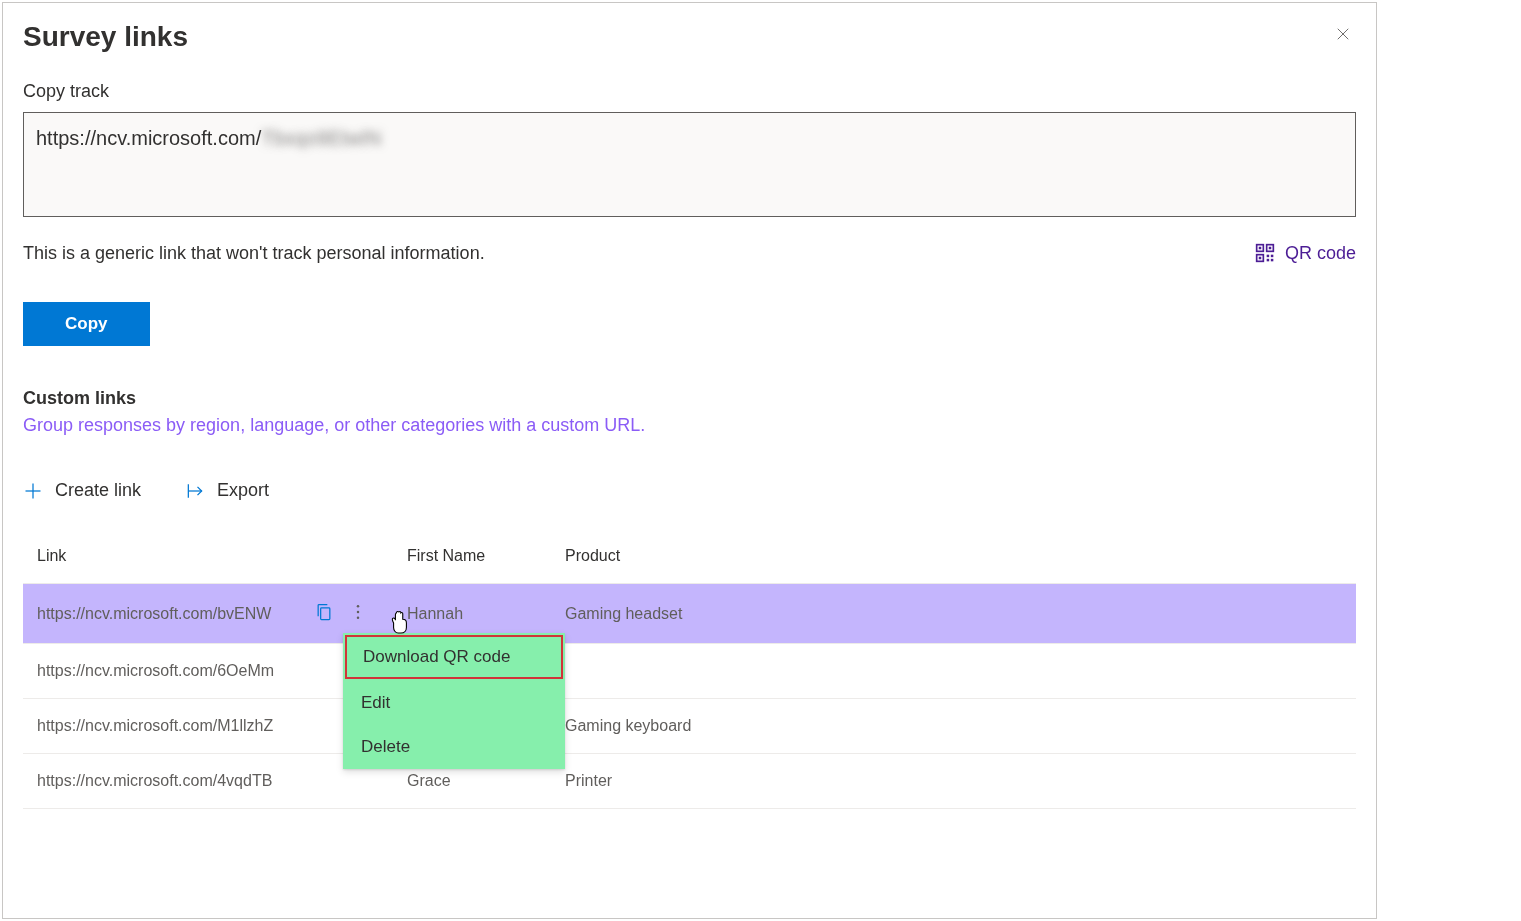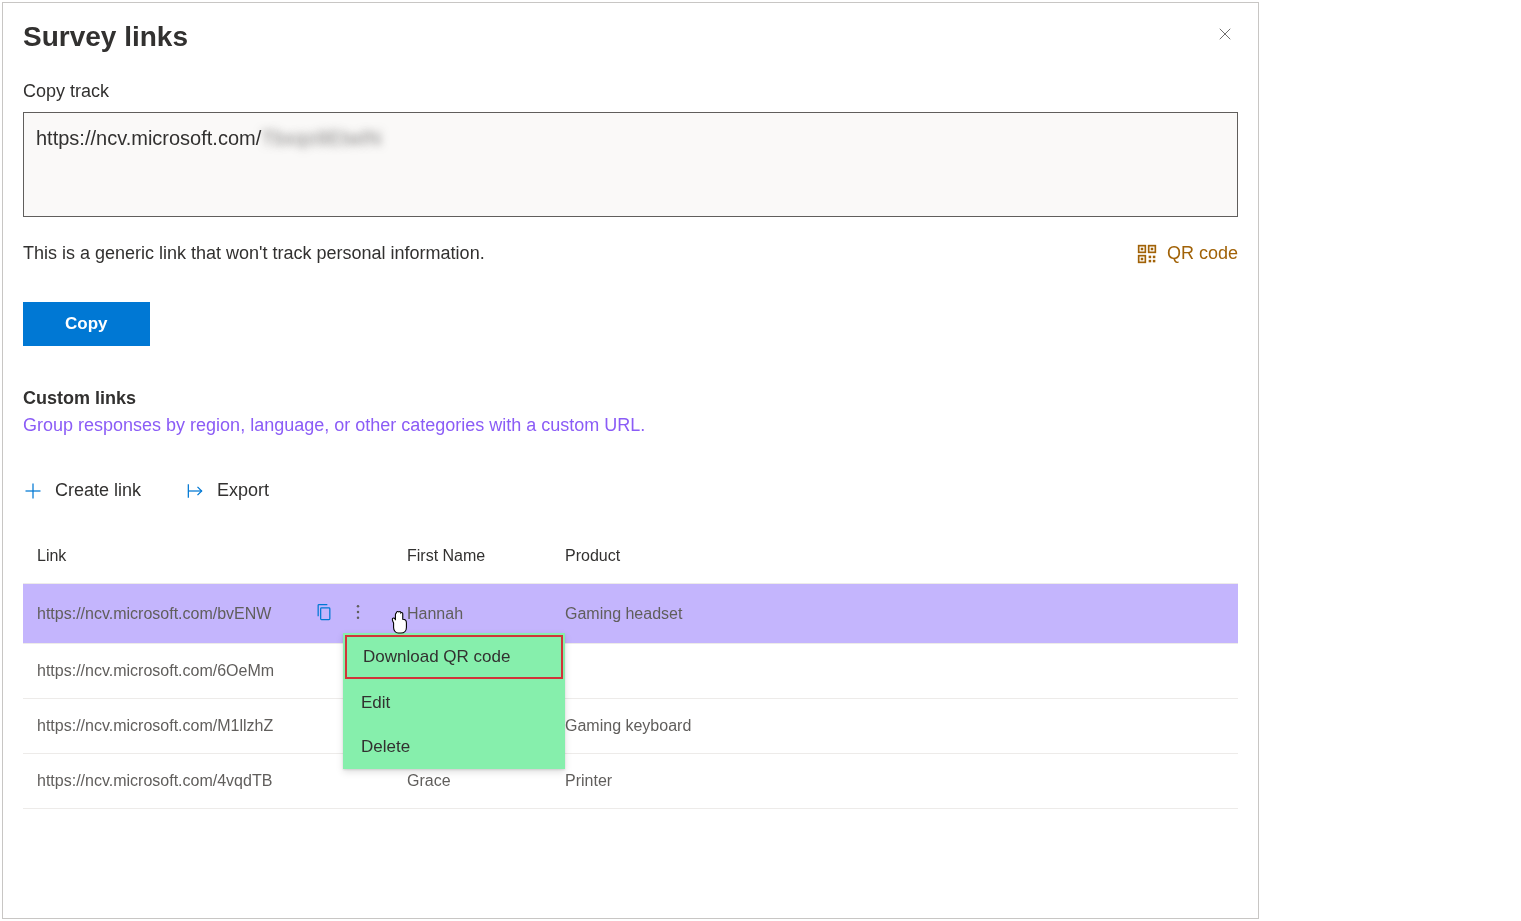--- a/index.html
+++ b/index.html
@@ -12,21 +12,21 @@
       background: #fff;
       color: #323130;
       font-size: 14px;
     }
     .panel {
       border: 1px solid #c8c6c4;
       margin: 2px;
       padding: 18px 20px;
       position: relative;
       min-height: 917px;
-      width: 1257px;
+      width: 1375px;
     }
     .panel-header {
       display: flex;
       justify-content: space-between;
       align-items: flex-start;
     }
     .panel-title {
       font-size: 28px;
       font-weight: 600;
       color: #323130;
@@ -69,23 +69,22 @@
       justify-content: space-between;
       align-items: center;
       margin-top: 26px;
     }
     .helper-text {
       font-size: 18px;
       color: #323130;
     }
     .qr-link {
       display: flex;
-      align-items: center;
       gap: 10px;
-      color: #a16207;
+      color: #4c1d95;
       font-size: 18px;
       cursor: pointer;
     }
     .qr-link svg {
       width: 20px;
       height: 20px;
     }
     .copy-btn {
       background: #0078d4;
       color: #fff;

